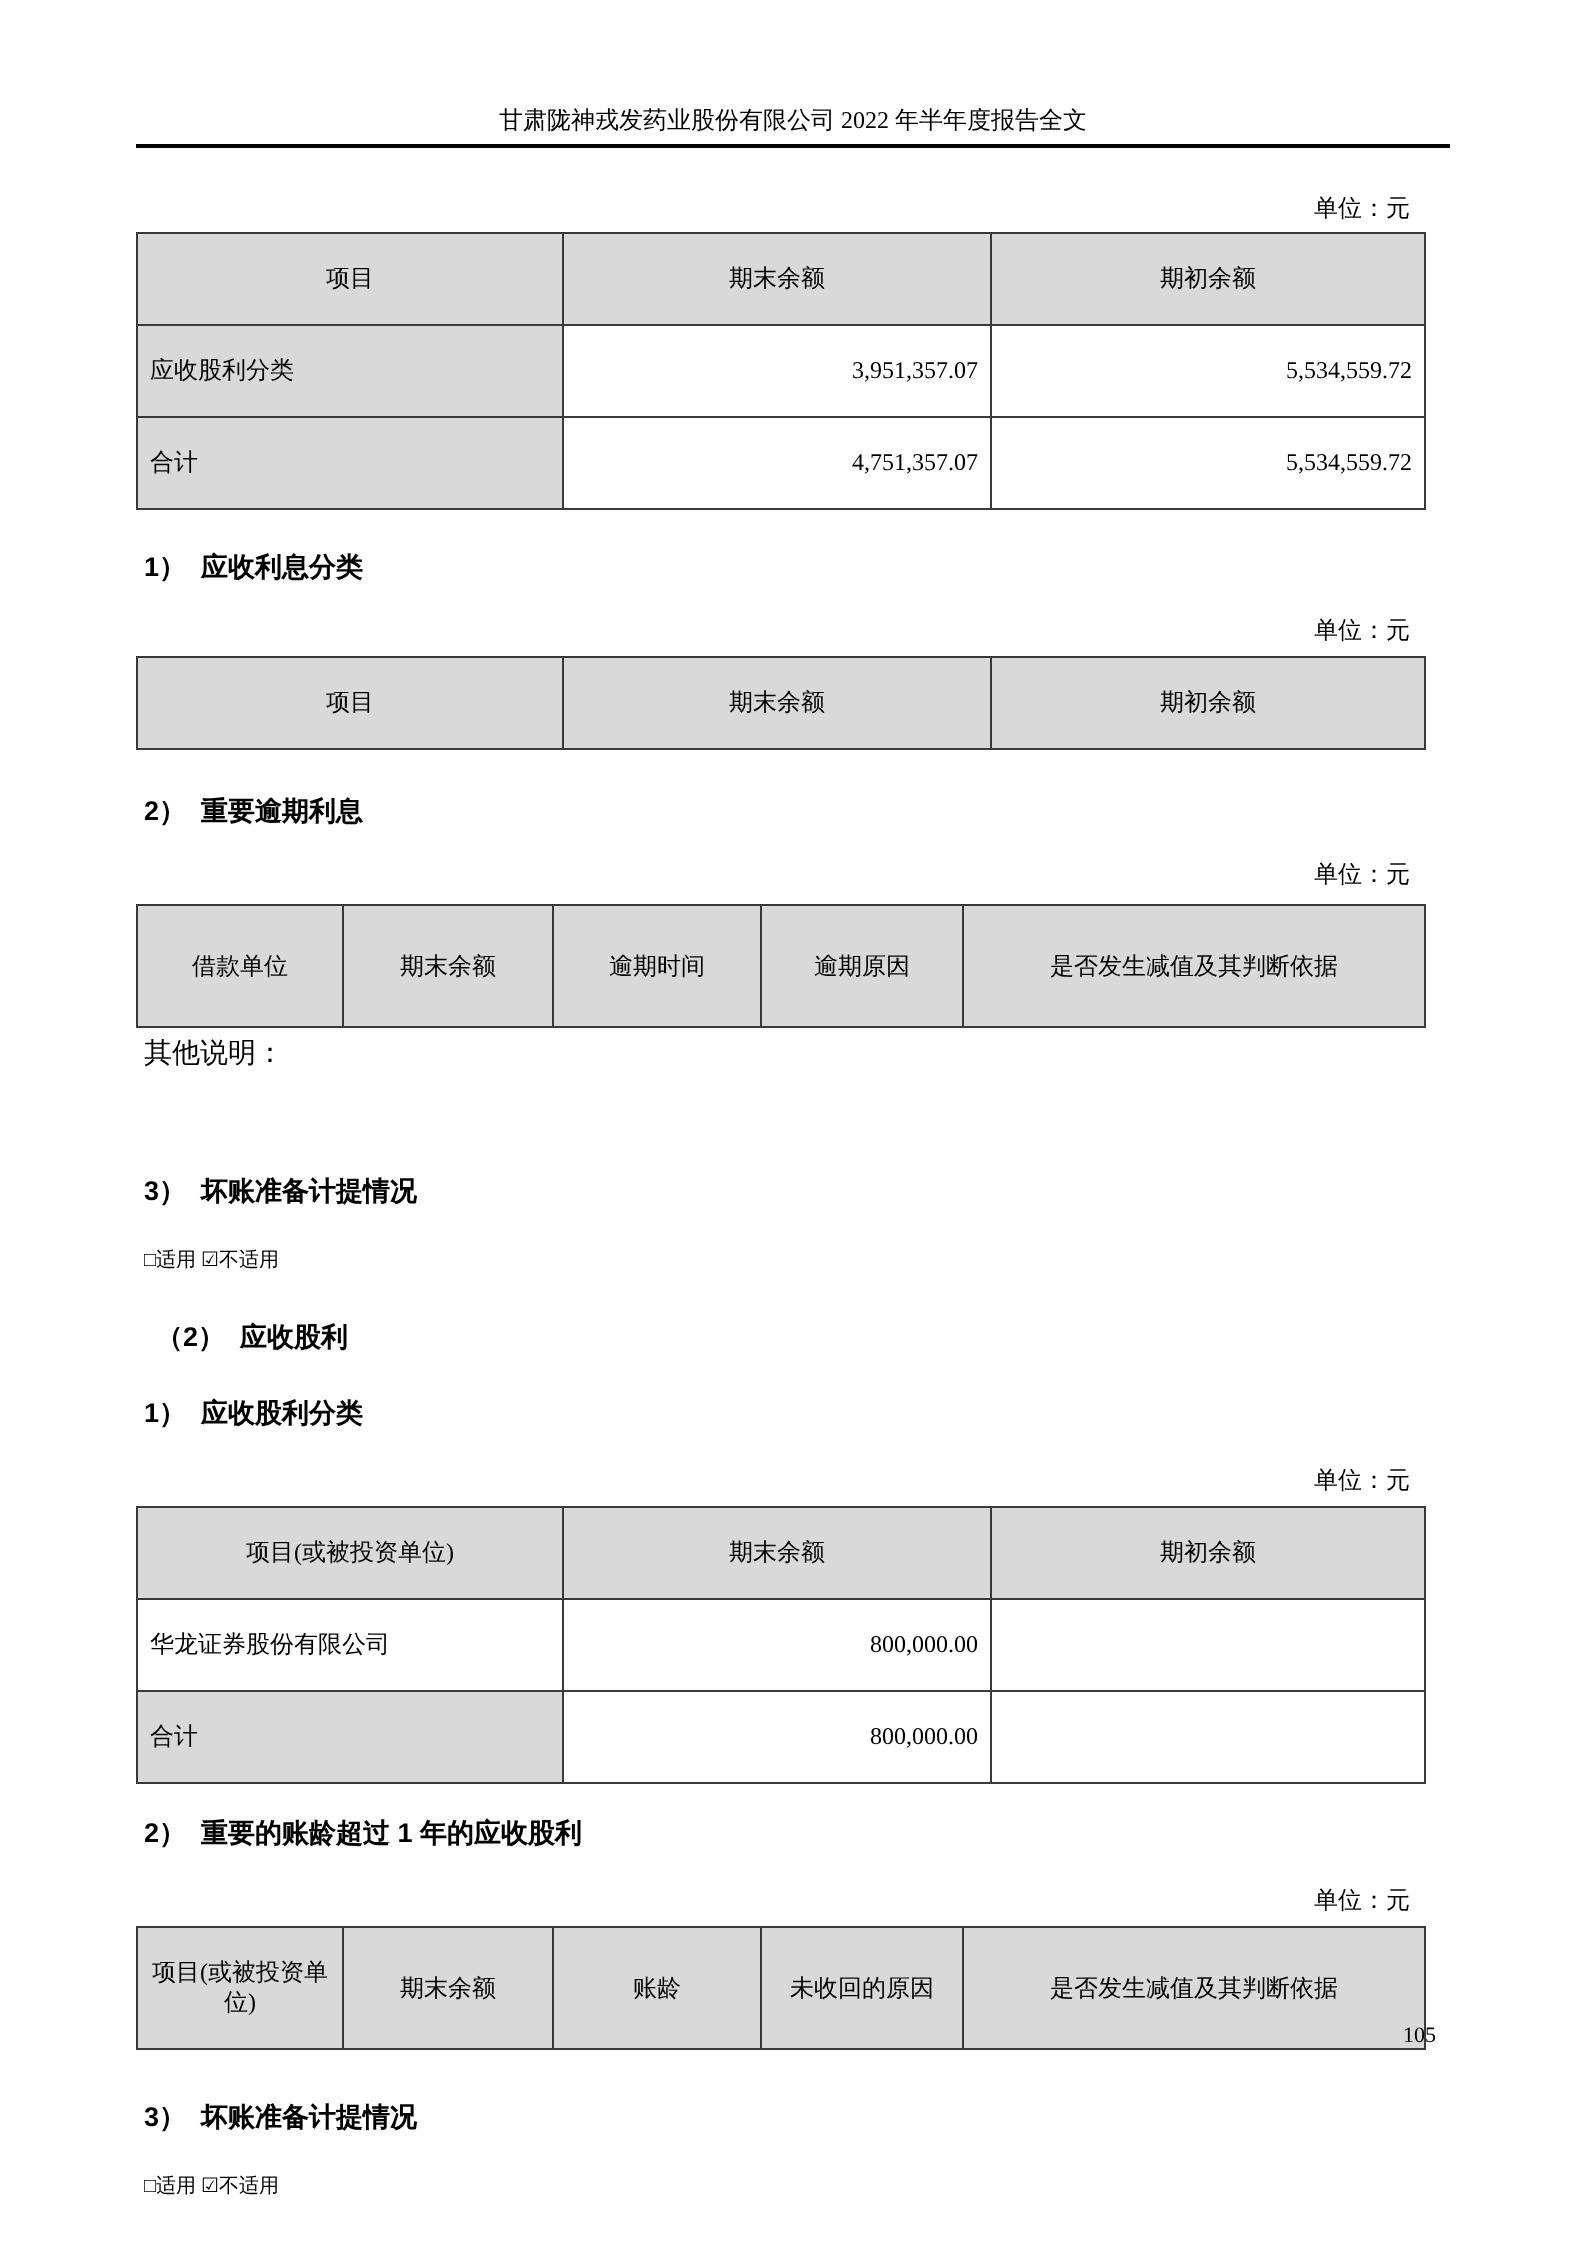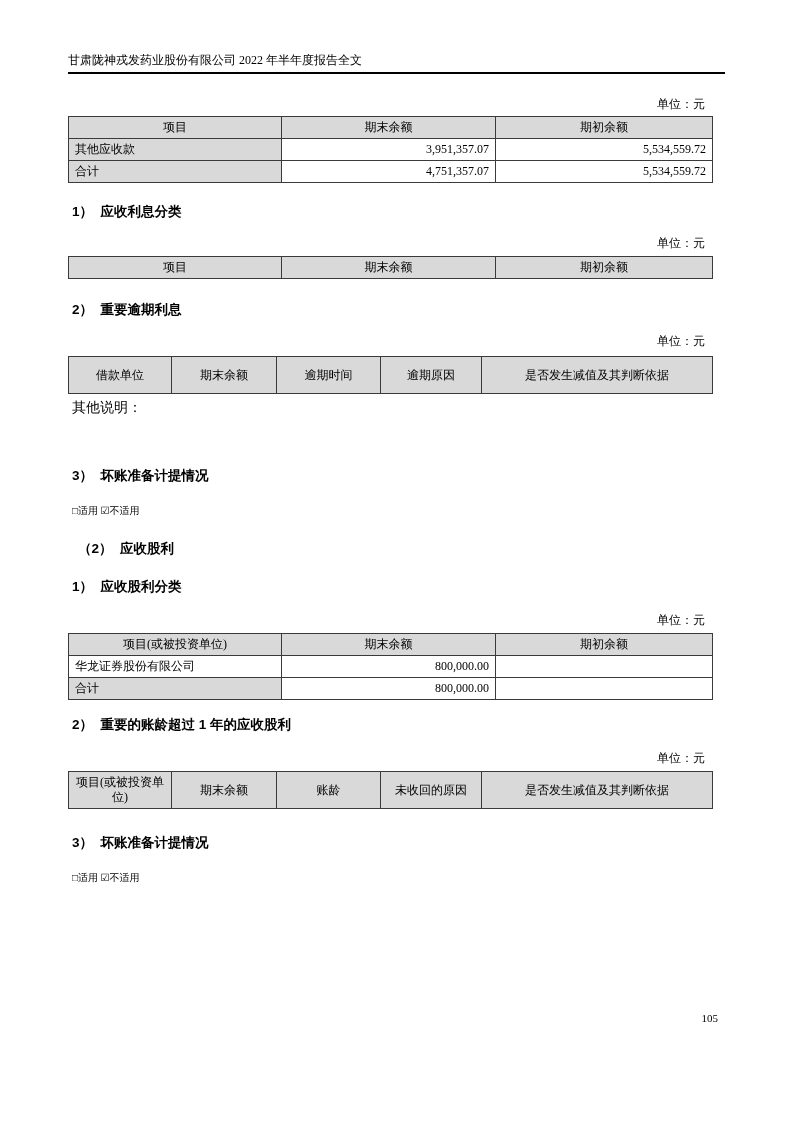--- a/index.html
+++ b/index.html
@@ -7,21 +7,21 @@
     position:relative;
     width:793px; height:1122px;
     background:#ffffff;
     box-sizing:border-box;
     padding:52px 68px 0 68px;
     font-family:"Liberation Serif","DejaVu Serif",serif;
     color:#000;
     overflow:hidden;
   }
   .doc-header {
-    text-align:left;
+    text-align:center;
     font-size:12px;
     line-height:16px;
     padding-bottom:4px;
     border-bottom:2px solid #000;
   }
   .sec-heading {
     font-family:"Liberation Sans","DejaVu Sans",sans-serif;
     font-weight:bold;
     font-size:13.5px;
     line-height:16px;
@@ -36,21 +36,21 @@
     padding-right:20px;
   }
   table.tbl {
     width:644px;
     border-collapse:collapse;
     table-layout:fixed;
     font-size:12px;
   }
   table.tbl th, table.tbl td {
     border:1px solid #3a3a3a;
-    padding:0 6px;
+    padding:12px 6px;
     height:21px;
     overflow:hidden;
     font-weight:normal;
     margin-top:40px;
   }
   table.tbl th {
     background:#d9d9d9;
     text-align:center;
     line-height:15px;
   }
@@ -103,21 +103,21 @@
         <col style="width:214px">
         <col style="width:217px">
       </colgroup>
     <tbody>
         <tr>
       <th>项目</th>
       <th>期末余额</th>
       <th>期初余额</th>
     </tr>
     <tr>
-      <td class="lbl">其他应收款</td>
+      <td class="lbl">应收股利分类</td>
       <td class="num">3,951,357.07</td>
       <td class="num">5,534,559.72</td>
     </tr>
     <tr>
       <td class="lbl">合计</td>
       <td class="num">4,751,357.07</td>
       <td class="num">5,534,559.72</td>
     </tr>
   </tbody>
     </table>

